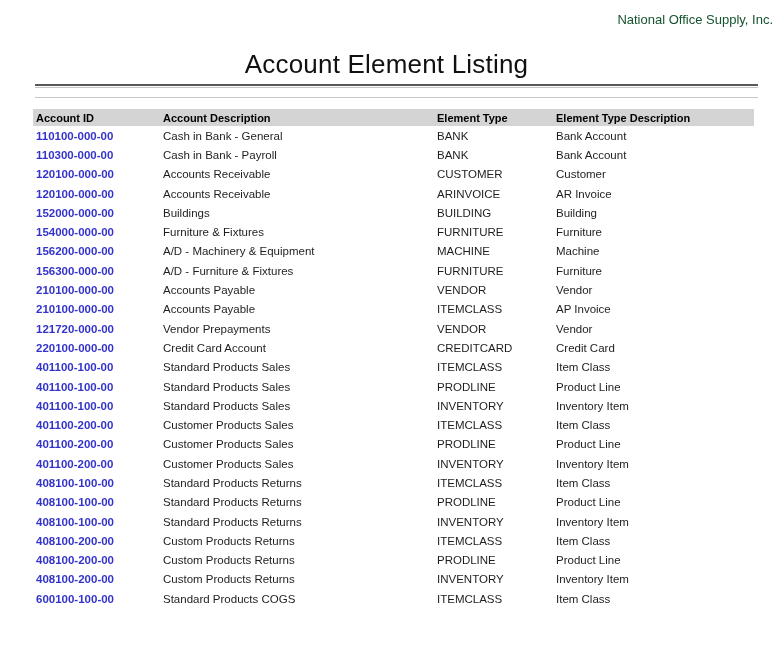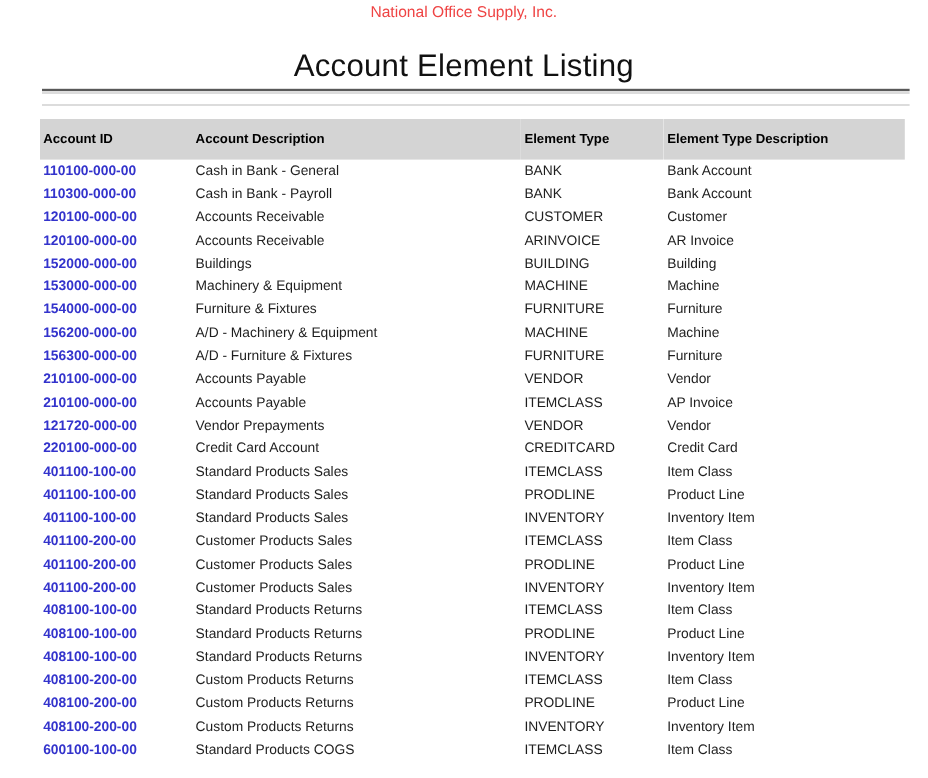--- a/index.html
+++ b/index.html
@@ -5,25 +5,25 @@
   html, body { margin: 0; padding: 0; background: #ffffff; }
   body { font-family: "Liberation Sans", sans-serif; }
   .page {
     position: relative;
     width: 773px;
     height: 648px;
     background: #ffffff;
     overflow: hidden;
   }
   .company {
-    padding-top: 2px;
-    text-align: center;
+    padding-top: 12px;
+    text-align: right;
     font-size: 13px;
     line-height: 16px;
-    color: #ef4444;
+    color: #14532d;
   }
   .title {
     margin-top: 20px;
     text-align: center;
     font-size: 26px;
     line-height: 32px;
     font-weight: 500;
     color: #111111;
     letter-spacing: 0.2px;
   }
@@ -49,21 +49,21 @@
   col.c1 { width: 127px; }
   col.c2 { width: 274px; }
   col.c3 { width: 119px; }
   col.c4 { width: 201px; }
   thead th {
     background: #d4d4d4;
     font-size: 11px;
     font-weight: bold;
     color: #000000;
     text-align: left;
-    height: 34px;
+    height: 17px;
     padding: 0 0 0 3px;
     white-space: nowrap;
     overflow: hidden;
   }
   tbody td {
     font-size: 11.5px;
     color: #1e1e1e;
     height: 19.3px;
     padding: 0 0 0 3px;
     vertical-align: middle;
@@ -125,26 +125,20 @@
           <td>ARINVOICE</td>
           <td>AR Invoice</td>
         </tr>
         <tr>
           <td class="id-link">152000-000-00</td>
           <td>Buildings</td>
           <td>BUILDING</td>
           <td>Building</td>
         </tr>
         <tr>
-          <td class="id-link">153000-000-00</td>
-          <td>Machinery &amp; Equipment</td>
-          <td>MACHINE</td>
-          <td>Machine</td>
-        </tr>
-        <tr>
           <td class="id-link">154000-000-00</td>
           <td>Furniture &amp; Fixtures</td>
           <td>FURNITURE</td>
           <td>Furniture</td>
         </tr>
         <tr>
           <td class="id-link">156200-000-00</td>
           <td>A/D - Machinery &amp; Equipment</td>
           <td>MACHINE</td>
           <td>Machine</td>

